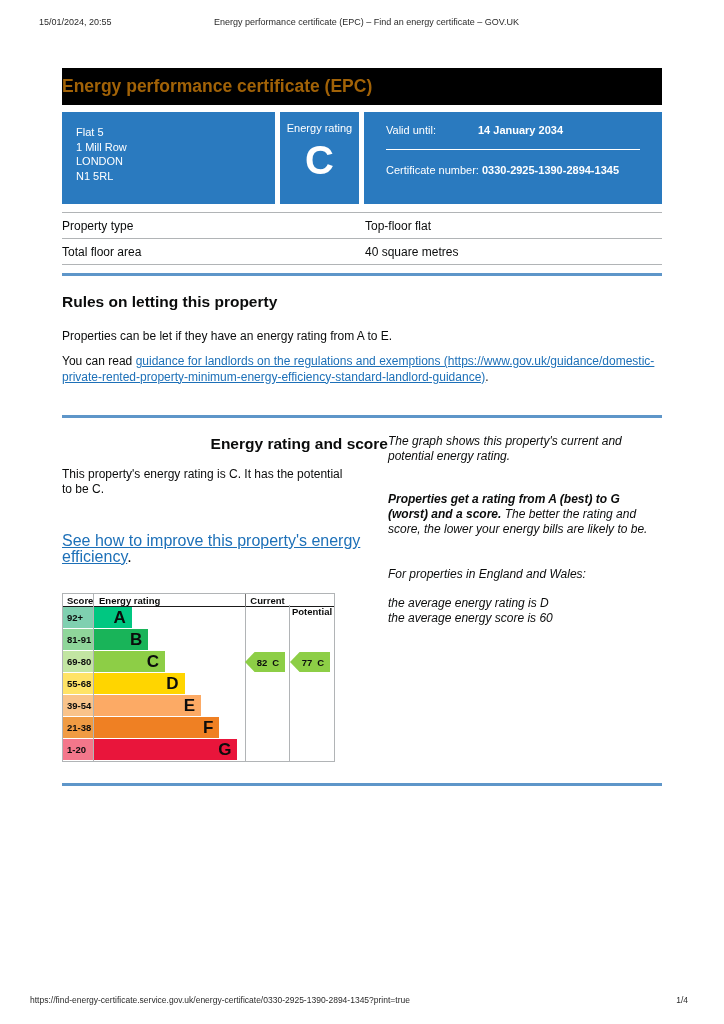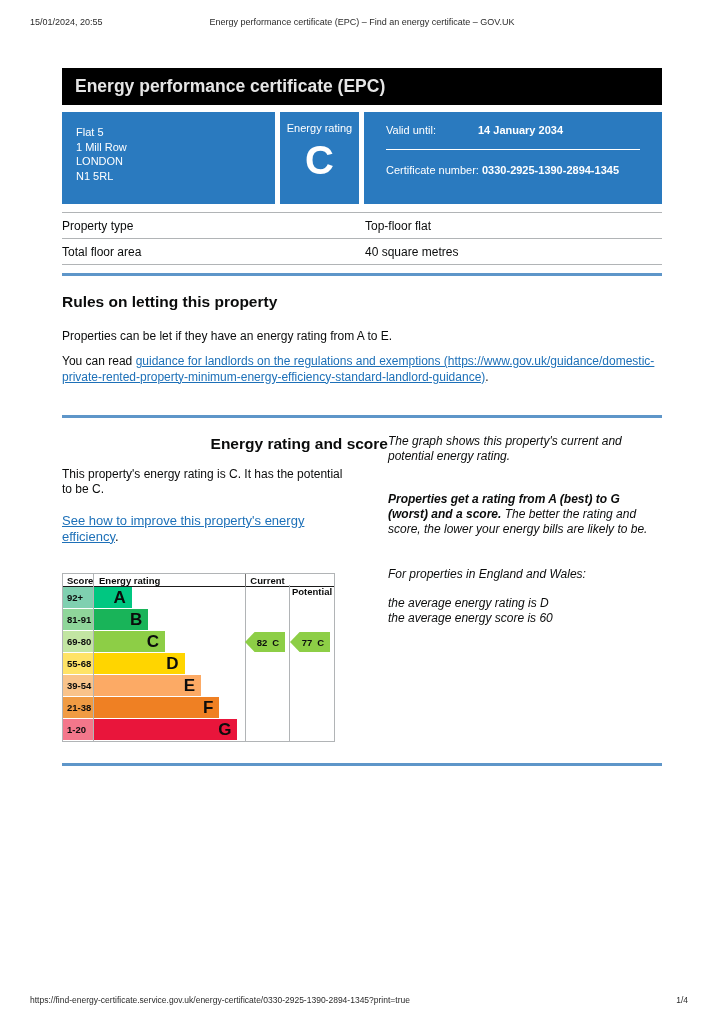--- a/index.html
+++ b/index.html
@@ -3,31 +3,31 @@
 <meta charset="utf-8">
 <style>
   * { margin:0; padding:0; box-sizing:border-box; }
   html,body { background:#fff; }
   body {
     width:724px; height:1024px; position:relative; overflow:hidden;
     font-family:"Liberation Sans","DejaVu Sans",sans-serif;
     color:#0b0c0c; margin:0 auto;
   }
   
-  .print-header { position:absolute; top:17px; left:30px; right:30px; font-size:9px; color:#2b2b2b; }
+  .print-header { position:absolute; top:17px; left:39px; right:30px; font-size:9px; color:#2b2b2b; }
   .print-header .ph-date { position:absolute; left:0; top:0; }
   .print-header .ph-title { display:block; text-align:center; }
   .print-footer { position:absolute; top:995px; left:30px; right:30px; font-size:8.5px; color:#2b2b2b; }
   .print-footer .pf-url { position:absolute; left:0; top:0; }
   .print-footer .pf-page { position:absolute; right:6px; top:0; }
 
   .content { position:absolute; left:62px; top:68px; width:600px; }
 
-  .banner { background:#000; color:#e5e5e5; height:37px; line-height:37px;
-            font-size:17.5px; font-weight:bold; padding-left:13px; }
+  .banner { background:#000; color:#a16207; height:37px; line-height:37px;
+            font-size:17.5px; font-weight:bold; }
 
   .summary { display:flex; gap:5px; margin-top:7px; height:92px; }
   .summary > div { background:#2a7abf; color:#fff; }
   .sum-address { width:213px; padding:13px 14px; font-size:11px; line-height:14.5px; }
   .sum-rating { width:79px; text-align:center; padding-top:10px; }
   .sum-rating .sr-label { font-size:11px; }
   .sum-rating .sr-value { font-size:40px; font-weight:bold; line-height:52px; }
   .sum-validity { flex:1; padding:12px 22px; font-size:11px; }
   .sum-validity .row1 { display:flex; }
   .sum-validity .vu-label { width:92px; }
@@ -51,21 +51,21 @@
   .letting h2 { margin-top:17px; }
   .letting .p1 { margin-top:18px; font-size:12px; }
   .letting .p2 { margin-top:11px; font-size:12px; line-height:15.5px; overflow-wrap:break-word; }
   a.link { color:#1d70b8; text-decoration:underline; cursor:pointer; }
 
   .columns { display:flex; margin-top:14px; }
   .col-left { width:326px; }
   .col-right { width:274px;font-style:italic; }
   .col-left h2 { margin-top:3px;text-align:right; }
   .col-left .p-rating { margin-top:14px; font-size:12px; line-height:15px; width:285px; }
-  .col-left .p-link { margin-top:16px; font-size:13px; line-height:15.5px; width:300px; }
+  .col-left .p-link { margin-top:36px; font-size:16px; line-height:15.5px; width:300px; }
   .col-right p { font-size:12px; line-height:15px; }
   .col-right .rp1 { margin-top:2px; }
   .col-right .rp2 { margin-top:28px; }
   .col-right .rp3 { margin-top:30px; }
   .col-right .rp4 { margin-top:14px; }
   .bold { font-weight:bold; }
 
   
   .epc-graph { margin-top:29px; width:273px; border:1px solid #b1b4b6; font-size:9.5px; }
   .epc-head { display:flex; height:13px; align-items:center; font-weight:bold;

